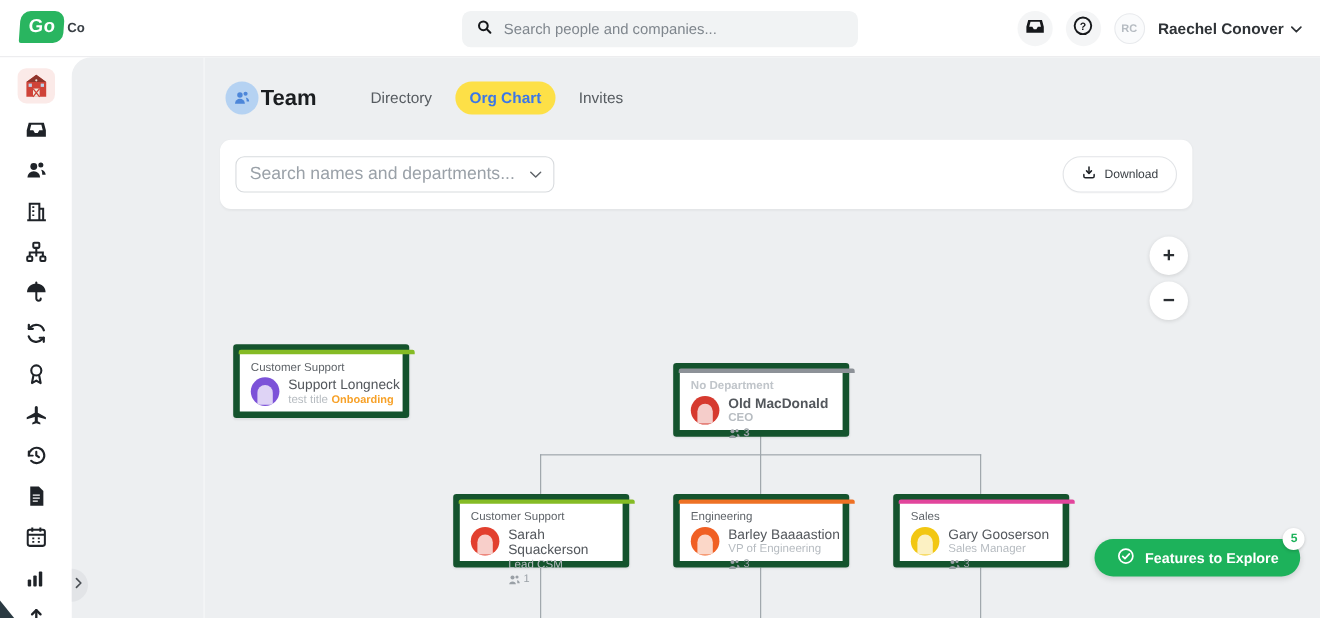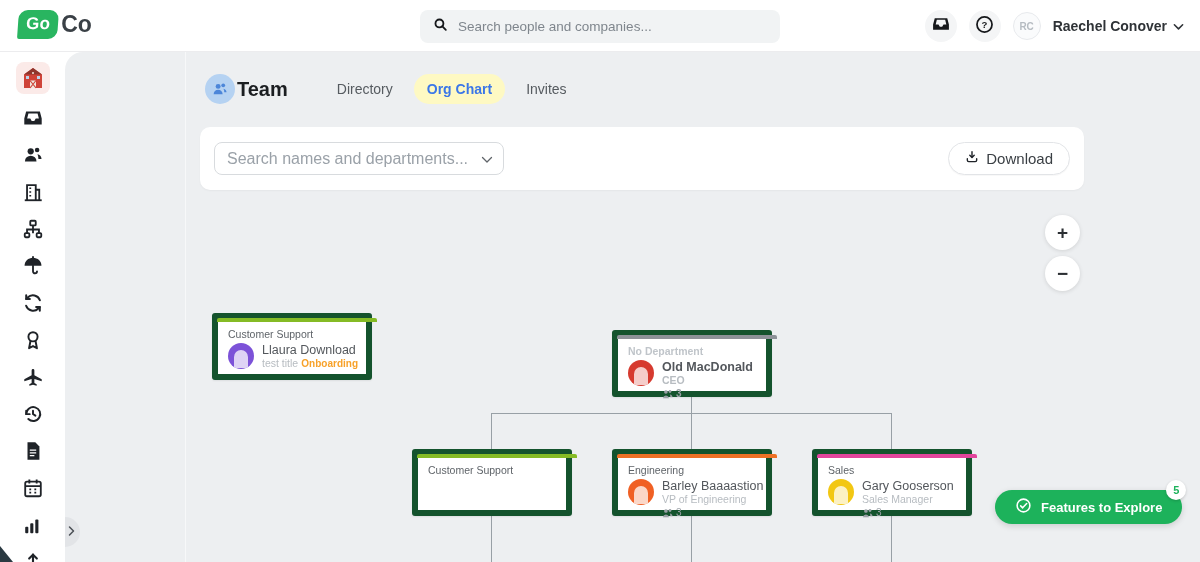--- a/index.html
+++ b/index.html
@@ -7,21 +7,21 @@
     font-family:"Liberation Sans", sans-serif; }
   #app { position:relative; width:1200px; height:562px; }
 
   
   .topbar { position:absolute; left:0; top:0; width:1200px; height:52px; background:#fff;
     border-bottom:1px solid #ececee; z-index:30; display:flex; align-items:center; }
   .logo { position:absolute; left:18px; top:10px; display:flex; align-items:center; cursor:pointer; }
   .logo-go { background:#29b560; color:#fff; font-weight:bold; font-size:17px;
     padding:4px 8px 5px 8px; border-radius:9px 9px 9px 2px; letter-spacing:.3px;
     transform:skewX(-4deg); }
-  .logo-co { color:#3a4046; font-size:23px; font-weight:600; margin-left:3px; }
+  .logo-co { color:#3a4046; font-size:12px; font-weight:600; margin-left:3px; }
   .top-search { position:absolute; left:420px; top:10px; width:360px; height:33px;
     background:#f1f3f4; border-radius:8px; display:flex; align-items:center; padding:0 12px; }
   .top-search input { border:none; outline:none; background:transparent; flex:1; margin-left:9px;
     font-size:13.5px; color:#3c4043; font-family:inherit; }
   .top-search input::placeholder { color:#7f868d; }
   .top-right { position:absolute; right:16px; top:0; height:52px; display:flex; align-items:center; gap:12px; }
   .icon-circle { width:32px; height:32px; border-radius:50%; background:#f4f5f6;
     display:flex; align-items:center; justify-content:center; cursor:pointer; }
   .avatar-rc { width:28px; height:28px; border-radius:50%; background:#fafbfc; border:1px solid #e8eaed;
     color:#b6bcc2; font-size:10px; font-weight:bold; display:flex; align-items:center; justify-content:center; }
@@ -42,32 +42,32 @@
   .expand-btn { position:absolute; left:-15px; top:465px; width:30px; height:30px; border-radius:50%;
     background:#e2e4e7; display:flex; align-items:center; justify-content:center; cursor:pointer; padding-left:13px; }
 
   
   .team-header { position:absolute; left:140px; top:22px; display:flex; align-items:center; }
   .team-circle { width:30px; height:30px; border-radius:50%; background:#b5d2f2;
     display:flex; align-items:center; justify-content:center; }
   .team-title { font-size:20px; font-weight:bold; color:#1b1e21; margin-left:2px; margin-right:36px; }
   .tabs { display:flex; align-items:center; gap:8px; }
   .tab { font-size:14px; color:#565b60; padding:7px 13px; border-radius:16px; cursor:pointer; }
-  .tab.active { background:#fef9c3; color:#3b77e8; font-weight:bold; }
+  .tab.active { background:#fde047; color:#3b77e8; font-weight:bold; }
 
   
   .filter-card { position:absolute; left:135px; top:75px; width:884px; height:63px; background:#fff;
     border-radius:10px; box-shadow:0 1px 2px rgba(0,0,0,.04); }
   .combo { position:absolute; left:14px; top:15px; width:290px; height:33px; background:#fff;
     border:1px solid #d8dbde; border-radius:8px; display:flex; align-items:center; padding:0 10px 0 12px; cursor:text; }
   .combo input { border:none; outline:none; flex:1; font-size:16px; color:#6d28d9; font-family:inherit; background:transparent; }
   .combo input::placeholder { color:#9aa1a8; }
   .download-btn { position:absolute; right:14px; top:15px; height:33px; padding:0 16px; background:#fff;
     border:1px solid #e2e4e7; border-radius:17px; display:flex; align-items:center; gap:7px;
-    font-size:15px; color:#3a3f44; cursor:pointer; box-shadow:0 1px 1px rgba(0,0,0,.03); }
+    font-size:11px; color:#3a3f44; cursor:pointer; box-shadow:0 1px 1px rgba(0,0,0,.03); }
 
   
   .zoom-btn { position:absolute; left:980px; width:35px; height:35px; border-radius:50%; background:#fff;
     box-shadow:0 1px 4px rgba(0,0,0,.12); display:flex; align-items:center; justify-content:center;
     font-size:19px; font-weight:bold; color:#2b2f33; cursor:pointer; }
   #zoom-in { top:163px; } #zoom-out { top:204px; }
 
   
   .node { position:absolute; width:160px; height:67px; background:#fff; border:6px solid #14532d;
     border-radius:3px; box-shadow:0 1px 2px rgba(0,0,0,.07); cursor:pointer; }
@@ -354,21 +354,21 @@
     <div class="cline v" id="l-b1"></div>
     <div class="cline v" id="l-b2"></div>
     <div class="cline v" id="l-b3"></div>
 
     <div class="node" id="node-0">
       <div class="node-accent" style="background: rgb(133, 187, 37);"></div>
       <div class="node-dept">Customer Support</div>
       <div class="node-row">
         <div class="node-avatar" style="background: rgb(124, 82, 216);"></div>
         <div class="node-info">
-          <div class="node-name">Llaura Download</div>
+          <div class="node-name">Support Longneck</div>
           <div class="node-title">test title</div>
         </div>
       </div>
       <div class="node-tag">Onboarding</div>
     </div>
 
     <div class="node" id="node-1">
       <div class="node-accent" style="background: rgb(141, 146, 152);"></div>
       <div class="node-dept muted">No Department</div>
       <div class="node-row">
@@ -385,20 +385,36 @@
             </svg>
             <span>3</span>
           </div>
         </div>
       </div>
     </div>
 
     <div class="node" id="node-2">
       <div class="node-accent" style="background: rgb(133, 187, 37);"></div>
       <div class="node-dept">Customer Support</div>
+      <div class="node-row">
+        <div class="node-avatar" style="background: rgb(226, 64, 47);"></div>
+        <div class="node-info">
+          <div class="node-name">Sarah Squackerson</div>
+          <div class="node-title">Lead CSM</div>
+          <div class="node-reports">
+            <svg width="11" height="10" viewBox="0 0 13 12" fill="#9aa0a6">
+              <circle cx="4.6" cy="3.6" r="2.2"></circle>
+                <path d="M1 11a3.7 3.7 0 0 1 7.3 0z"></path>
+              <circle cx="9.5" cy="3" r="1.7"></circle>
+                <path d="M9.6 6.6c1.7.3 2.9 1.6 2.9 3.4H9.9z"></path>
+            </svg>
+            <span>1</span>
+          </div>
+        </div>
+      </div>
     </div>
 
     <div class="node" id="node-3">
       <div class="node-accent" style="background: rgb(238, 113, 37);"></div>
       <div class="node-dept">Engineering</div>
       <div class="node-row">
         <div class="node-avatar" style="background: rgb(240, 96, 36);"></div>
         <div class="node-info">
           <div class="node-name">Barley Baaaastion</div>
           <div class="node-title">VP of Engineering</div>

